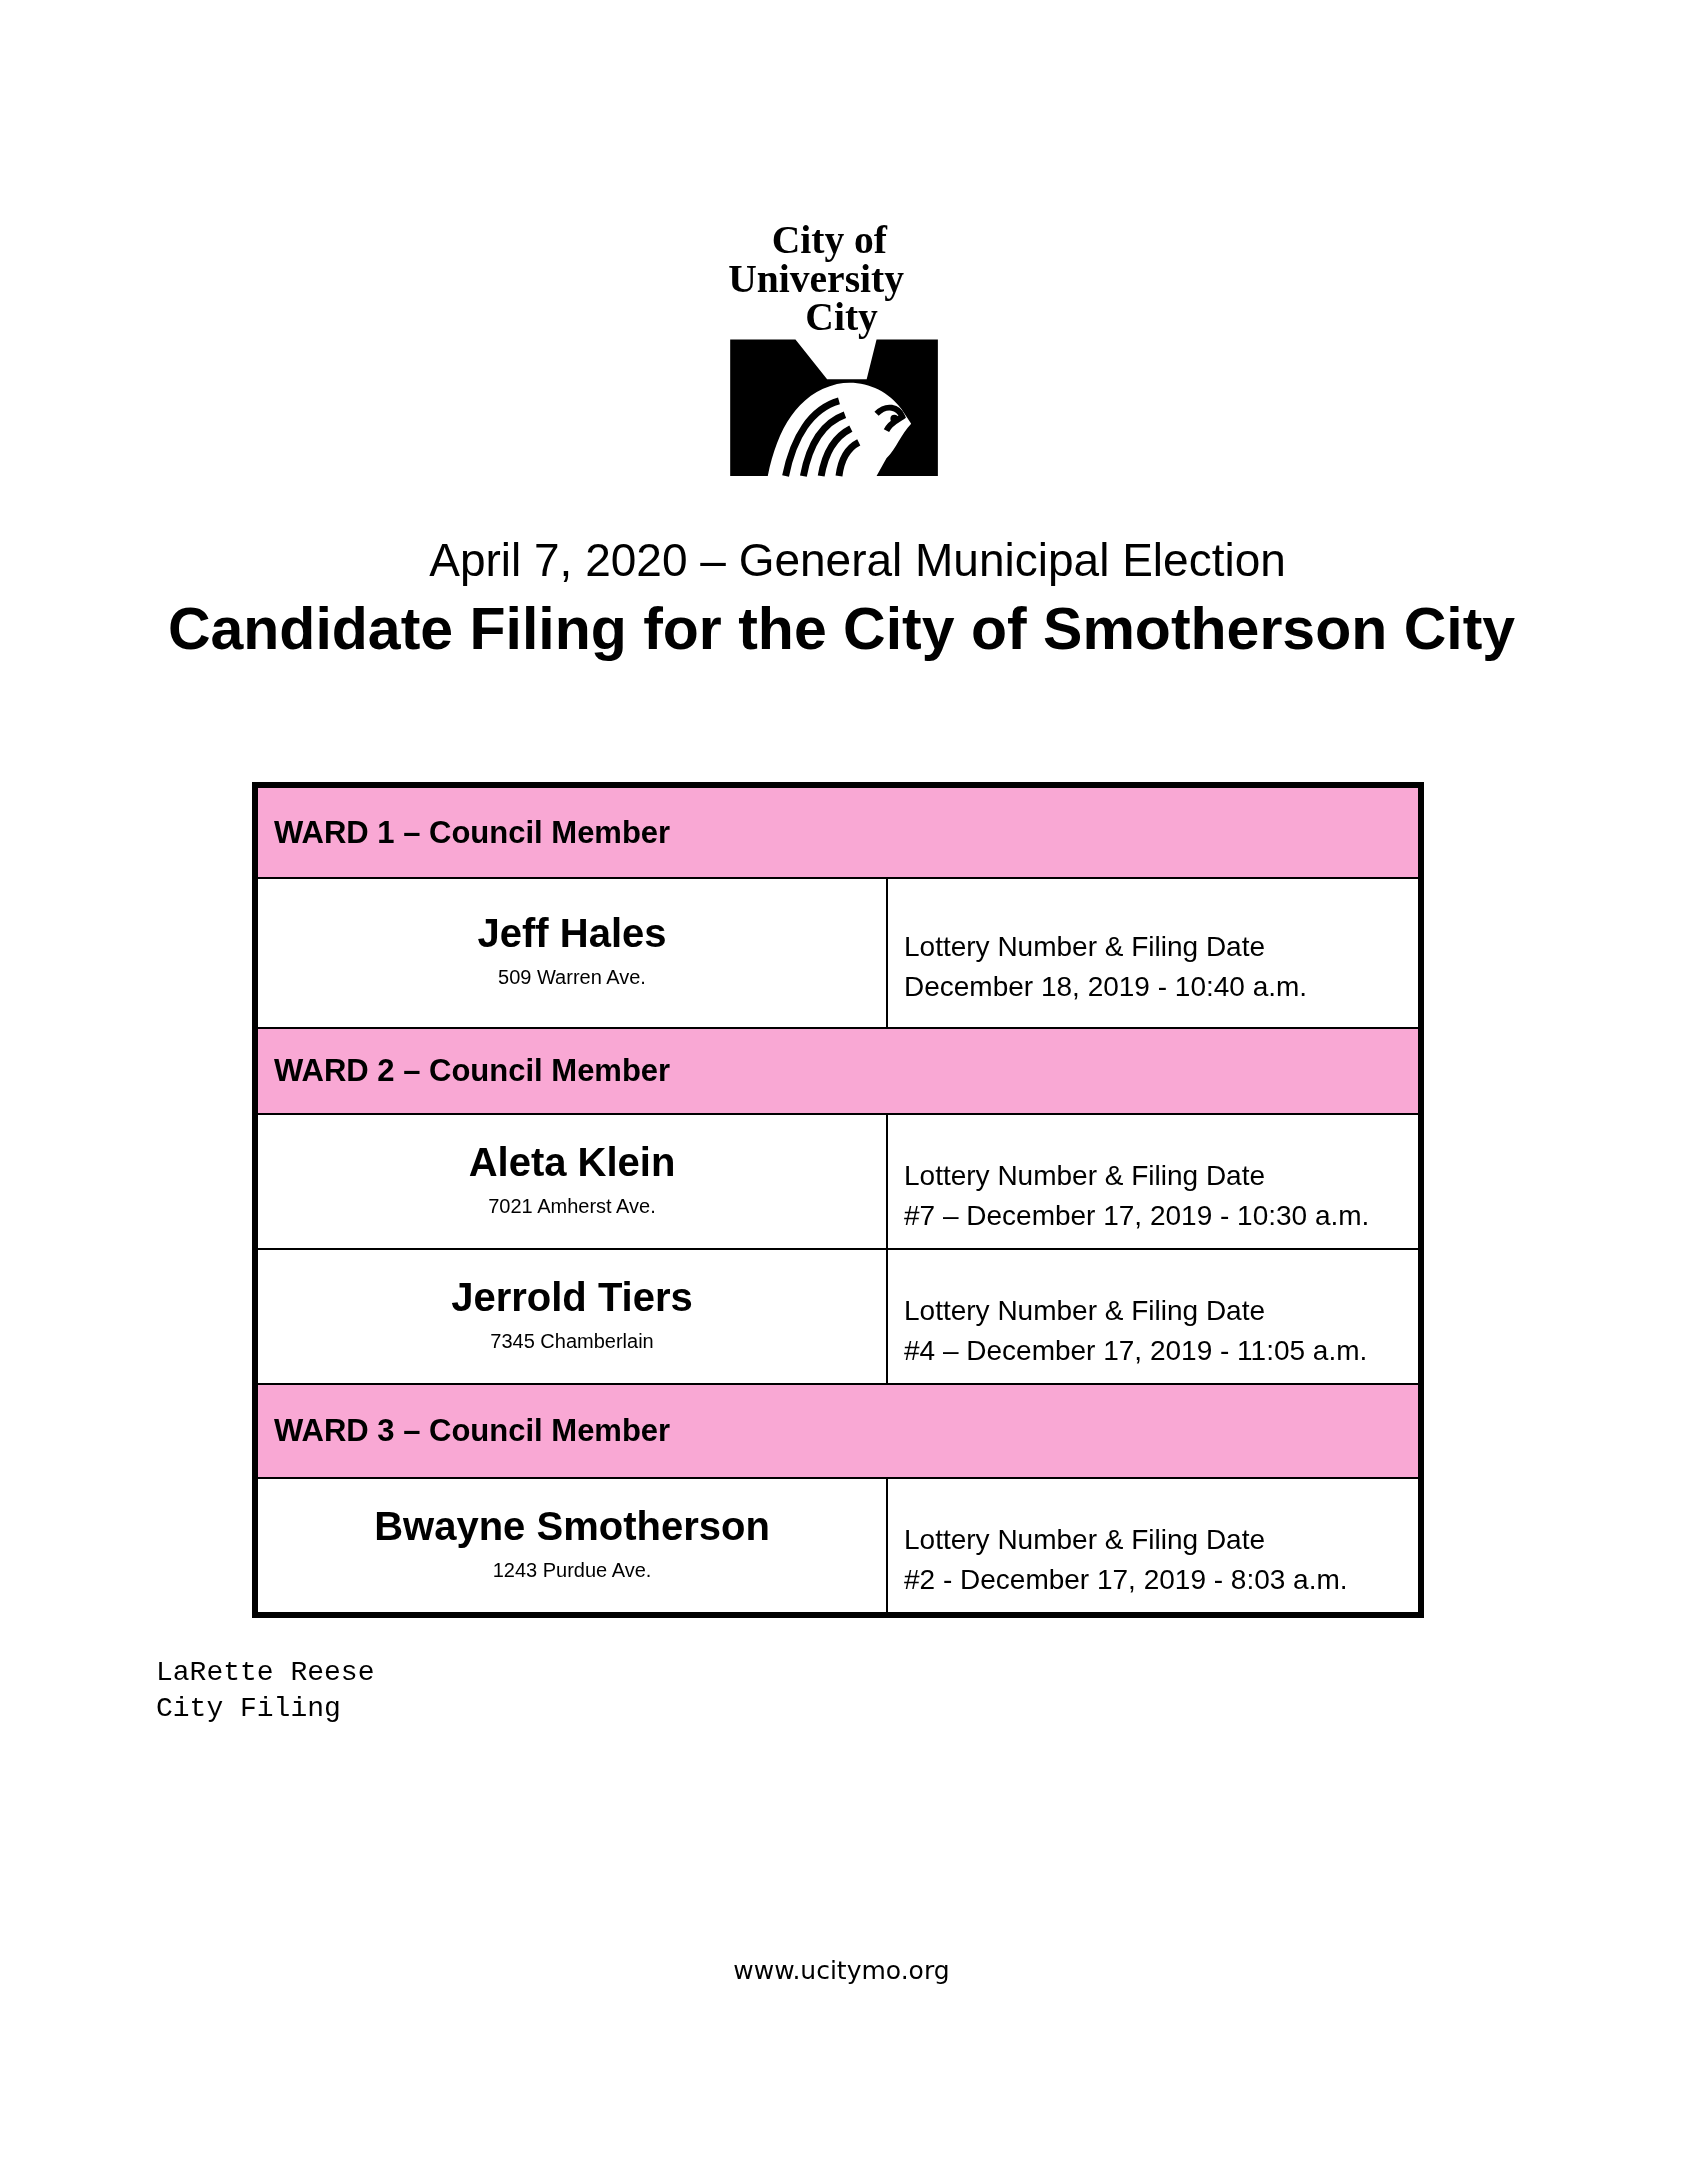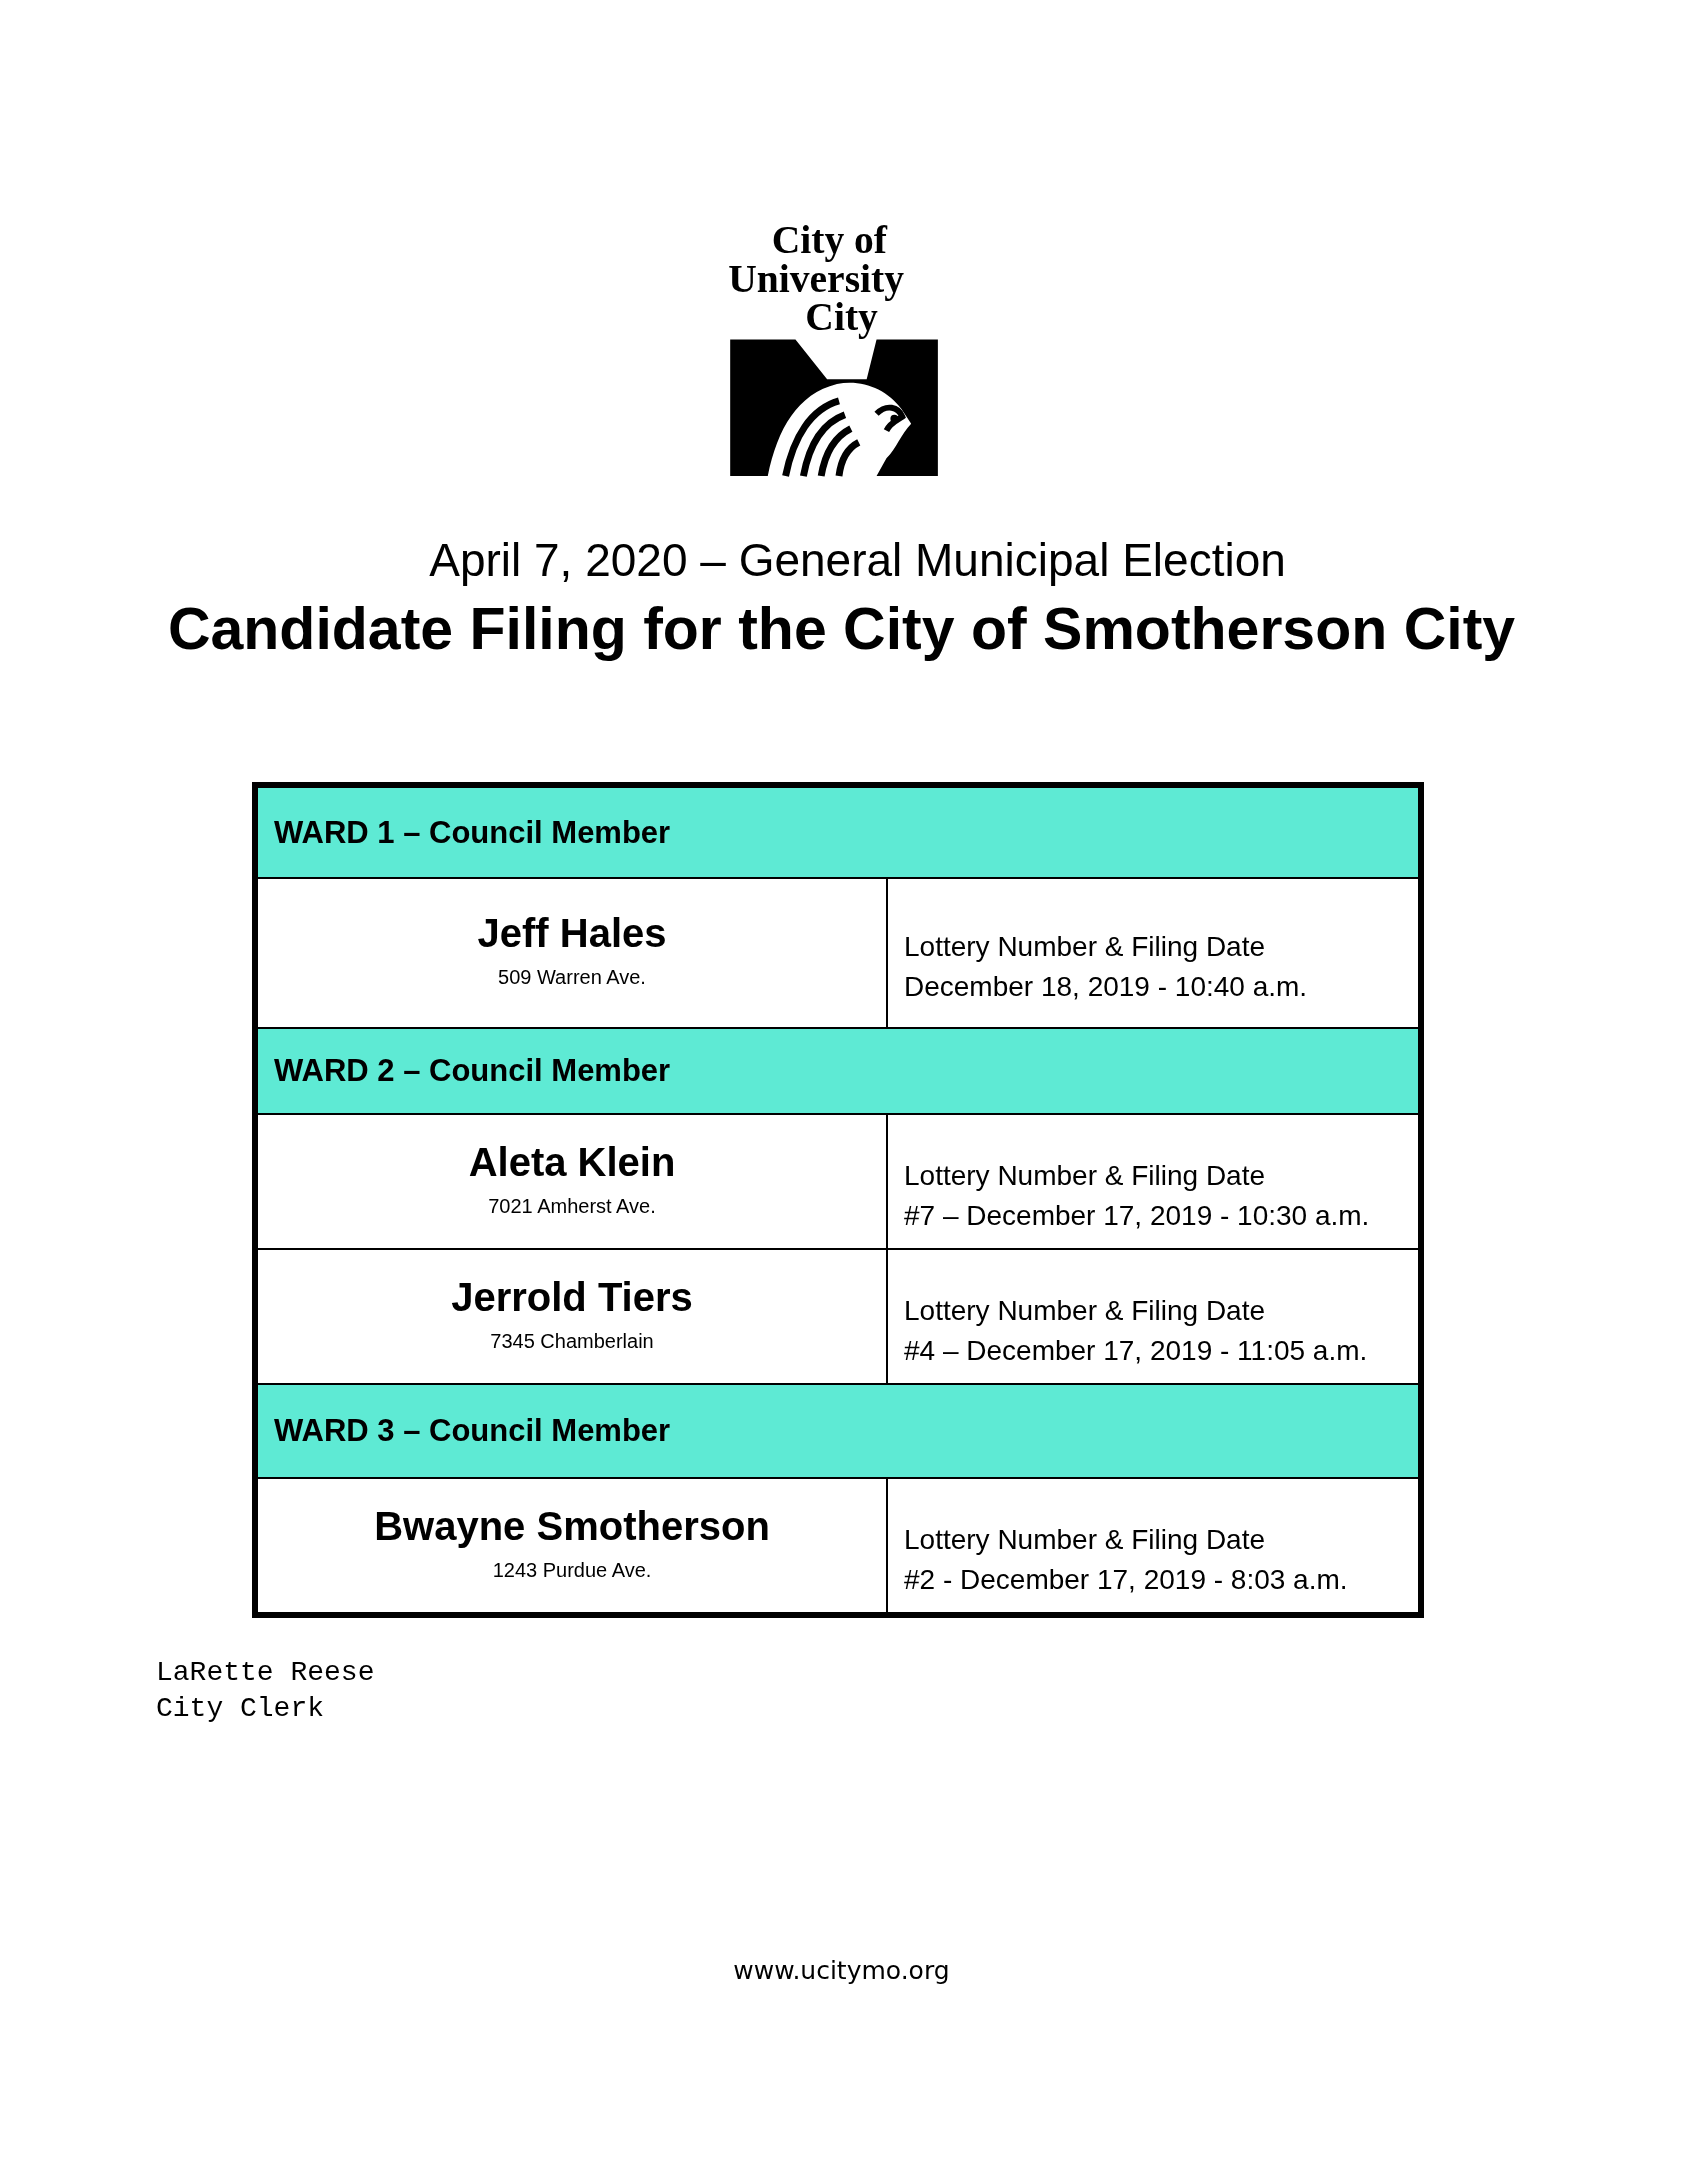--- a/index.html
+++ b/index.html
@@ -2,21 +2,21 @@
 <html><head>
   <meta charset="utf-8">
   <style>
     html, body { margin: 0; padding: 0; background: #ffffff; }
     body { width: 1683px; height: 2178px; position: relative; overflow: hidden; font-family: "Liberation Sans", sans-serif; color: #000; }
     .logo { position: absolute; left: 728px; top: 203px; width: 218px; height: 269px; margin-top: 8px; }
     .title1 { position: absolute; left: 16px; width: 1683px; top: 531px; text-align: center; font-weight: normal; font-size: 46px; line-height: 59px; font-family: "Liberation Sans", sans-serif; }
     .title2 { position: absolute; left: 0; width: 1683px; top: 594px; text-align: center; font-weight: bold; font-size: 59px; line-height: 71px; font-family: "Liberation Sans", sans-serif; }
     table.filing { position: absolute; left: 252px; top: 782px; width: 1172px; border-collapse: collapse; border: 6px solid #000; font-family: "DejaVu Sans", sans-serif; }
     table.filing td { border: 2px solid #000; padding: 0; vertical-align: middle; }
-    tr.ward td { background: #5eead4; height: 89px; font-weight: bold; font-size: 31px; padding-left: 16px; font-family: "Liberation Sans", sans-serif; }
+    tr.ward td { background: #f9a8d4; height: 89px; font-weight: bold; font-size: 31px; padding-left: 16px; font-family: "Liberation Sans", sans-serif; }
     tr.ward2 td { height: 84px; }
     tr.ward3 td { height: 92px; }
     td.cand { width: 628px; text-align: center; margin-top: 48px; }
     td.filing-cell { padding-left: 16px !important; padding-top: 28px !important; }
     .cand-name { font-weight: bold; font-size: 40px; line-height: 48px; font-family: "Liberation Sans", sans-serif; }
     .cand-addr { font-size: 20px; line-height: 40px; font-family: "Liberation Sans", sans-serif; }
     .filing-label, .filing-date { font-size: 28px; line-height: 40px; font-family: "Liberation Sans", sans-serif; }
     tr.row1 td { height: 120px; }
     tr.row2 td { height: 105px; }
     tr.row3 td { height: 105px; }
@@ -97,17 +97,17 @@
     <td class="filing-cell">
       <div class="filing-label">Lottery Number &amp; Filing Date</div>
       <div class="filing-date">#2 - December 17, 2019 - 8:03 a.m.</div>
     </td>
   </tr>
 </tbody>
   </table>
 
 <div class="sig">
   <div>LaRette Reese</div>
-  <div>City Clerk</div>
+  <div>City Filing</div>
 </div>
 
 <div class="footer">www.ucitymo.org</div>
 
 
 </body></html>

